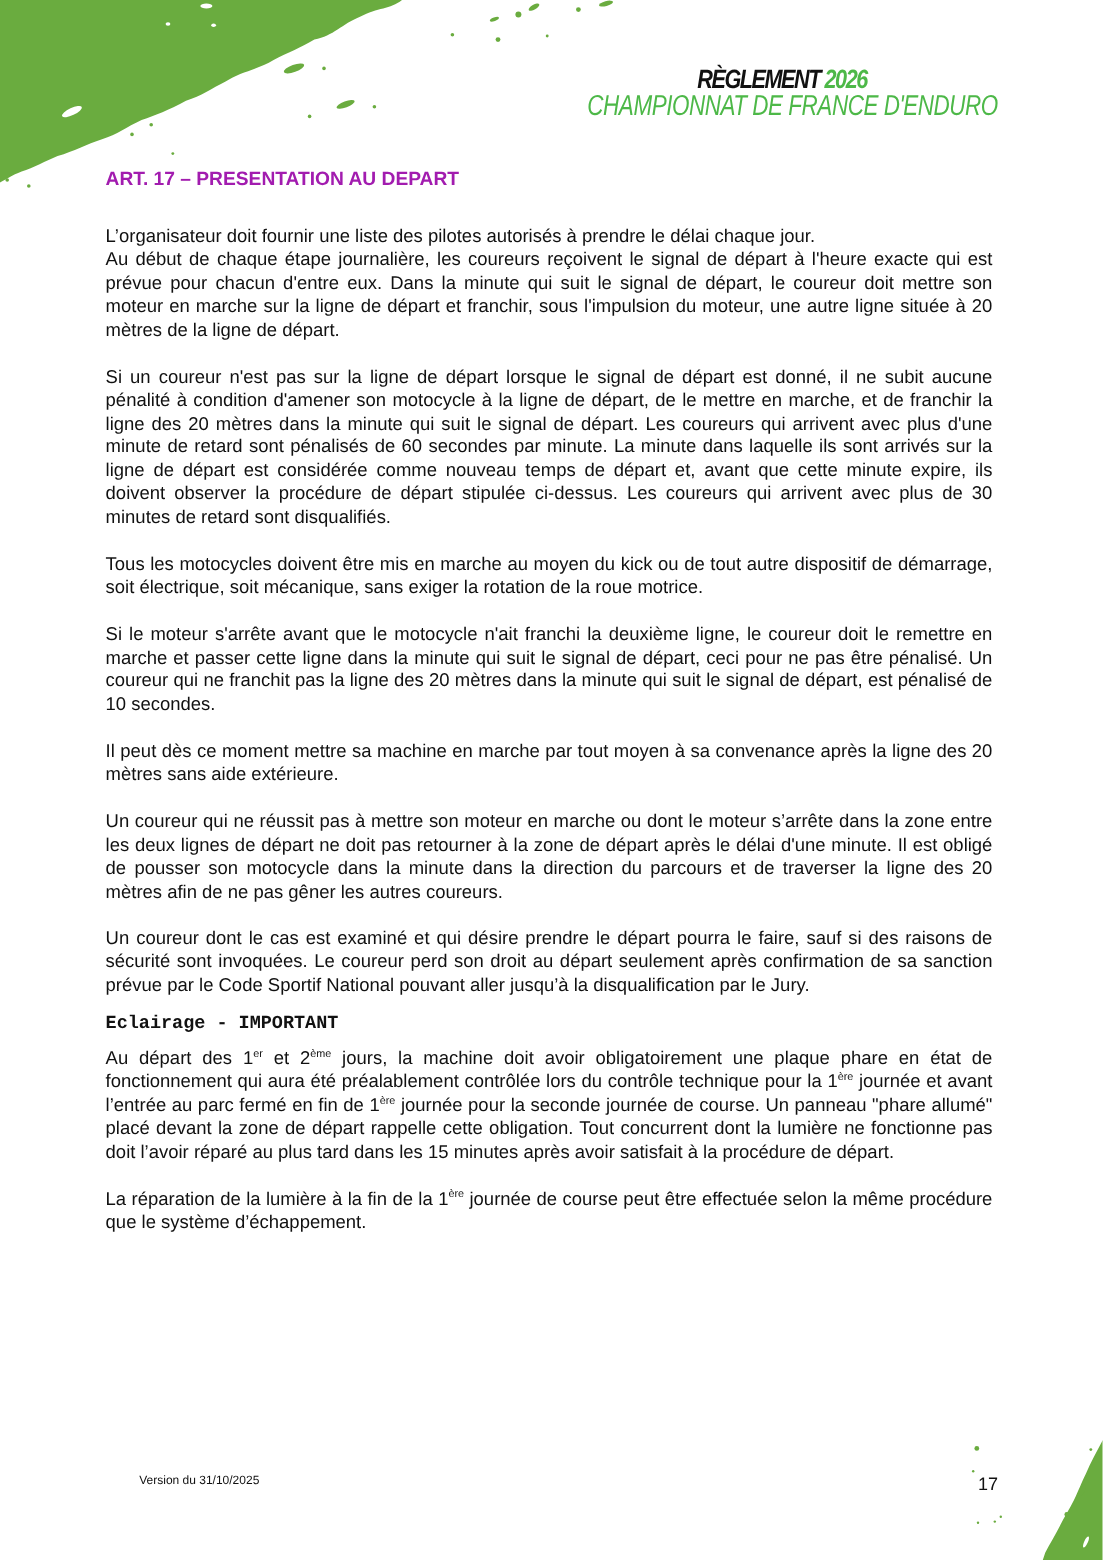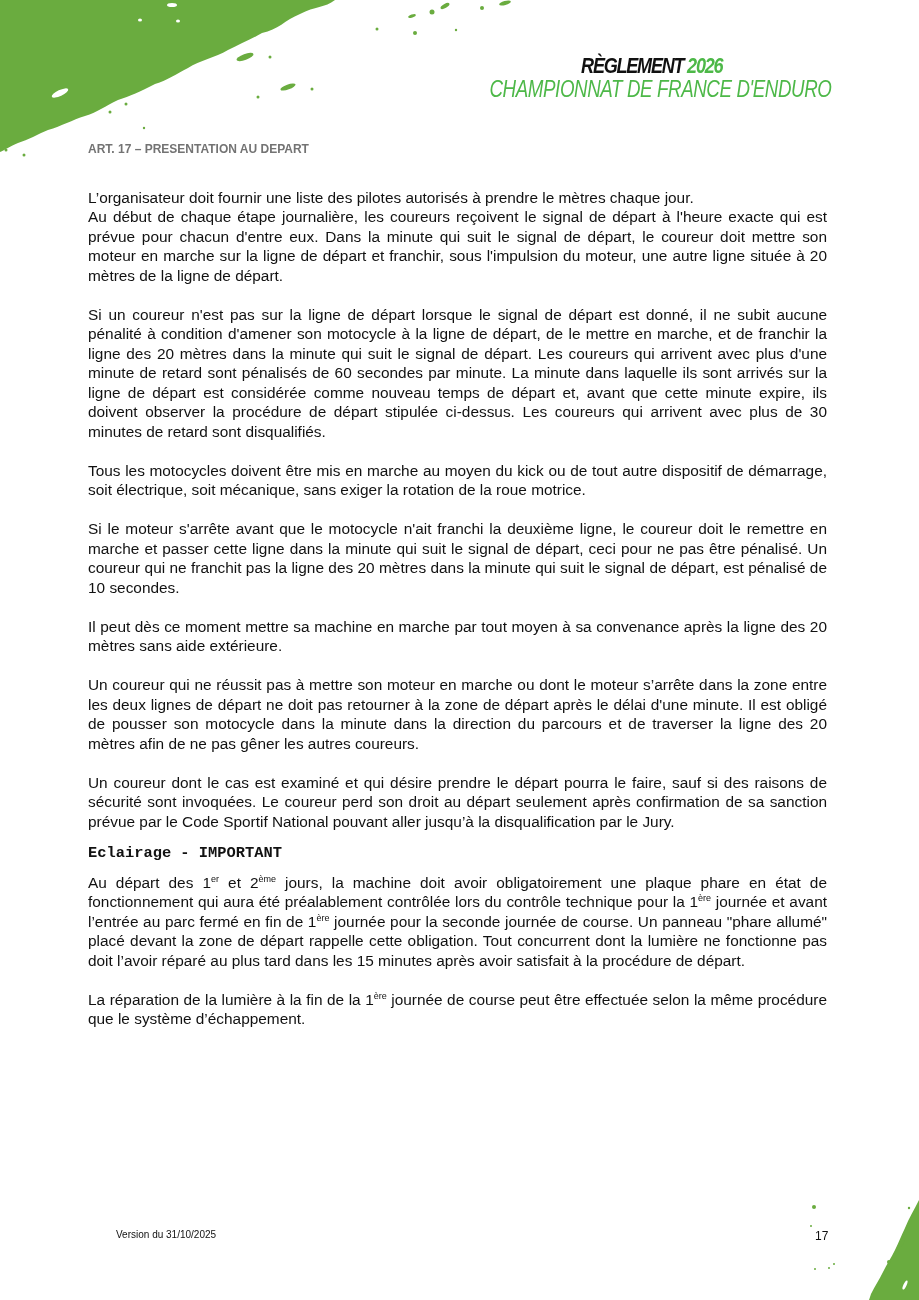--- a/index.html
+++ b/index.html
@@ -5,27 +5,27 @@
   html, body { margin: 0; padding: 0; background: #ffffff; }
   body { width: 919px; height: 1300px; position: relative; overflow: hidden; font-family: "Liberation Sans", sans-serif; color: #111111; }
   .deco-top { position: absolute; left: 0; top: 0; width: 520px; height: 170px; }
   .deco-bottom { position: absolute; right: 0; bottom: 0; width: 110px; height: 110px; }
   .header-logo { position: absolute; right: 88px; top: 55px; text-align: center; line-height: 1; }
   .logo-line1 { font-family: "Liberation Sans", sans-serif; font-weight: bold; font-style: italic; font-size: 22px; letter-spacing: -1.5px; transform: scaleX(0.82); transform-origin: right; display: block; }
   .logo-line1 .reg { color: #111111; }
   .logo-line1 .year { color: #4db848; }
   .logo-line2 { font-family: "Liberation Sans", sans-serif; font-style: italic; font-size: 24px; color: #4db848; letter-spacing: -0.5px; transform: scaleX(0.78); transform-origin: right; display: block; margin-top: 0px; }
   .content { position: absolute; left: 88px; top: 140px; width: 739px; font-size: 15.4px; line-height: 19.5px; text-align: justify; }
-  .article-title { color: #737373; font-weight: bold; font-size: 12px; margin: 0 0 28px 0; text-align: left; }
+  .article-title { color: #a21caf; font-weight: bold; font-size: 16px; margin: 0 0 28px 0; text-align: left; }
   p { margin: 0 0 19.5px 0; }
   p.tight { margin: 0; }
   .subhead { font-weight: bold; margin: 0 0 9px 0; text-align: left; font-family: Liberation Mono, monospace; }
   sup { font-size: 9px; line-height: 0; vertical-align: super; }
   .footer-version { position: absolute; left: 116px; top: 1229px; font-size: 10px; }
-  .footer-page { position: absolute; left: 815px; top: 1229px; font-size: 12px; }
+  .footer-page { position: absolute; left: 815px; top: 1229px; font-size: 15px; }
 </style>
 </head>
 <body>
 
 <svg class="deco-top" viewBox="0 0 520 170" xmlns="http://www.w3.org/2000/svg">
   <path fill="#6aac3f" d="M0,0 L335,0 C325,8 315,6 300,14 C285,20 278,30 262,33 C250,40 240,44 228,50 C215,58 200,60 188,68 C176,74 168,80 155,84 C140,92 130,96 118,100 C105,106 98,112 85,116 C72,120 62,126 48,130 C38,134 28,140 18,143 C10,146 5,150 0,152 Z"></path>
   <ellipse cx="245" cy="57" rx="9" ry="3" fill="#6aac3f" transform="rotate(-20 245 57)"></ellipse>
   <ellipse cx="288" cy="87" rx="8" ry="2.5" fill="#6aac3f" transform="rotate(-20 288 87)"></ellipse>
   <ellipse cx="60" cy="93" rx="9" ry="3" fill="#ffffff" transform="rotate(-25 60 93)"></ellipse>
   <ellipse cx="172" cy="5" rx="5" ry="2" fill="#ffffff"></ellipse>
@@ -54,21 +54,21 @@
     <span class="reg">RÈGLEMENT</span>
     <span class="year">2026</span>
   </span>
   <span class="logo-line2">CHAMPIONNAT DE FRANCE D'ENDURO</span>
 </div>
 
 <div class="content">
   <div class="article-title">ART. 17 – PRESENTATION AU DEPART</div>
 
   <div style="margin-bottom:19.5px;">
-    <p class="tight">L’organisateur doit fournir une liste des pilotes autorisés à prendre le mètres chaque jour.</p>
+    <p class="tight">L’organisateur doit fournir une liste des pilotes autorisés à prendre le délai chaque jour.</p>
     <p class="tight">Au début de chaque étape journalière, les coureurs reçoivent le signal de départ à l'heure exacte qui est prévue pour chacun d'entre eux. Dans la minute qui suit le signal de départ, le coureur doit mettre son moteur en marche sur la ligne de départ et franchir, sous l'impulsion du moteur, une autre ligne située à 20 mètres de la ligne de départ.</p>
   </div>
 
   <p>Si un coureur n'est pas sur la ligne de départ lorsque le signal de départ est donné, il ne subit aucune pénalité à condition d'amener son motocycle à la ligne de départ, de le mettre en marche, et de franchir la ligne des 20 mètres dans la minute qui suit le signal de départ. Les coureurs qui arrivent avec plus d'une minute de retard sont pénalisés de 60 secondes par minute. La minute dans laquelle ils sont arrivés sur la ligne de départ est considérée comme nouveau temps de départ et, avant que cette minute expire, ils doivent observer la procédure de départ stipulée ci-dessus. Les coureurs qui arrivent avec plus de 30 minutes de retard sont disqualifiés.</p>
   <p>Tous les motocycles doivent être mis en marche au moyen du kick ou de tout autre dispositif de démarrage, soit électrique, soit mécanique, sans exiger la rotation de la roue motrice.</p>
   <p>Si le moteur s'arrête avant que le motocycle n'ait franchi la deuxième ligne, le coureur doit le remettre en marche et passer cette ligne dans la minute qui suit le signal de départ, ceci pour ne pas être pénalisé. Un coureur qui ne franchit pas la ligne des 20 mètres dans la minute qui suit le signal de départ, est pénalisé de 10 secondes.</p>
   <p>Il peut dès ce moment mettre sa machine en marche par tout moyen à sa convenance après la ligne des 20 mètres sans aide extérieure.</p>
   <p>Un coureur qui ne réussit pas à mettre son moteur en marche ou dont le moteur s’arrête dans la zone entre les deux lignes de départ ne doit pas retourner à la zone de départ après le délai d'une minute. Il est obligé de pousser son motocycle dans la minute dans la direction du parcours et de traverser la ligne des 20 mètres afin de ne pas gêner les autres coureurs.</p>
   <p style="margin-bottom:13px;">Un coureur dont le cas est examiné et qui désire prendre le départ pourra le faire, sauf si des raisons de sécurité sont invoquées. Le coureur perd son droit au départ seulement après confirmation de sa sanction prévue par le Code Sportif National pouvant aller jusqu’à la disqualification par le Jury.</p>
 

